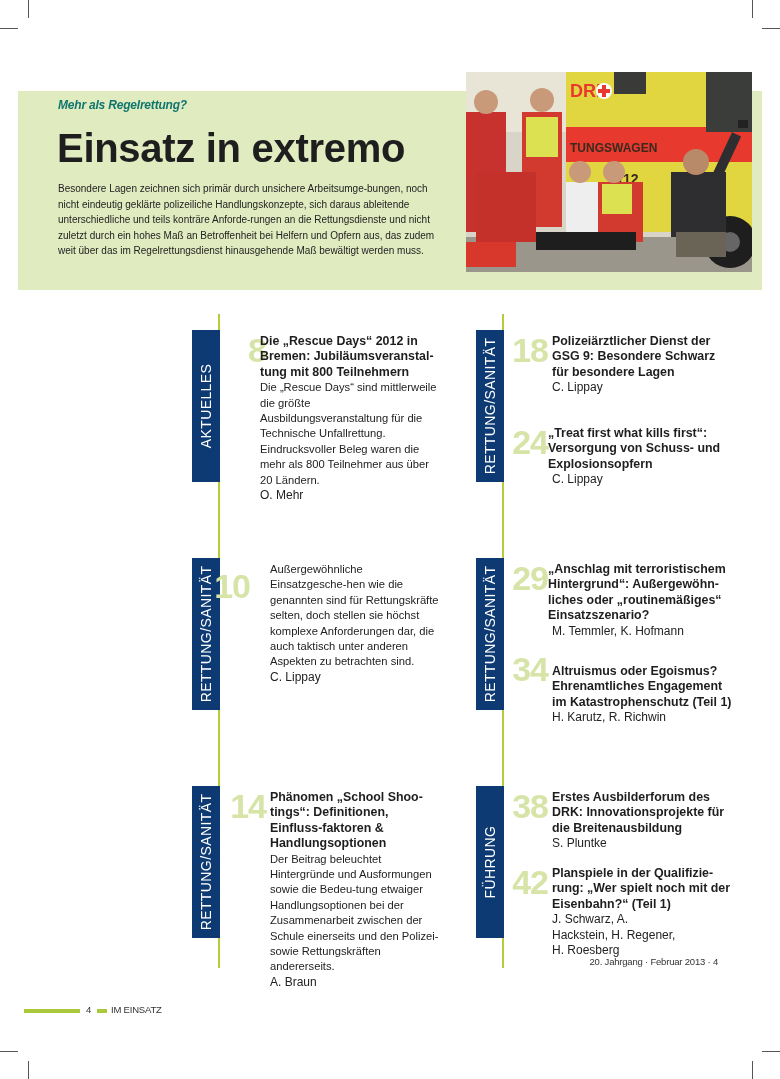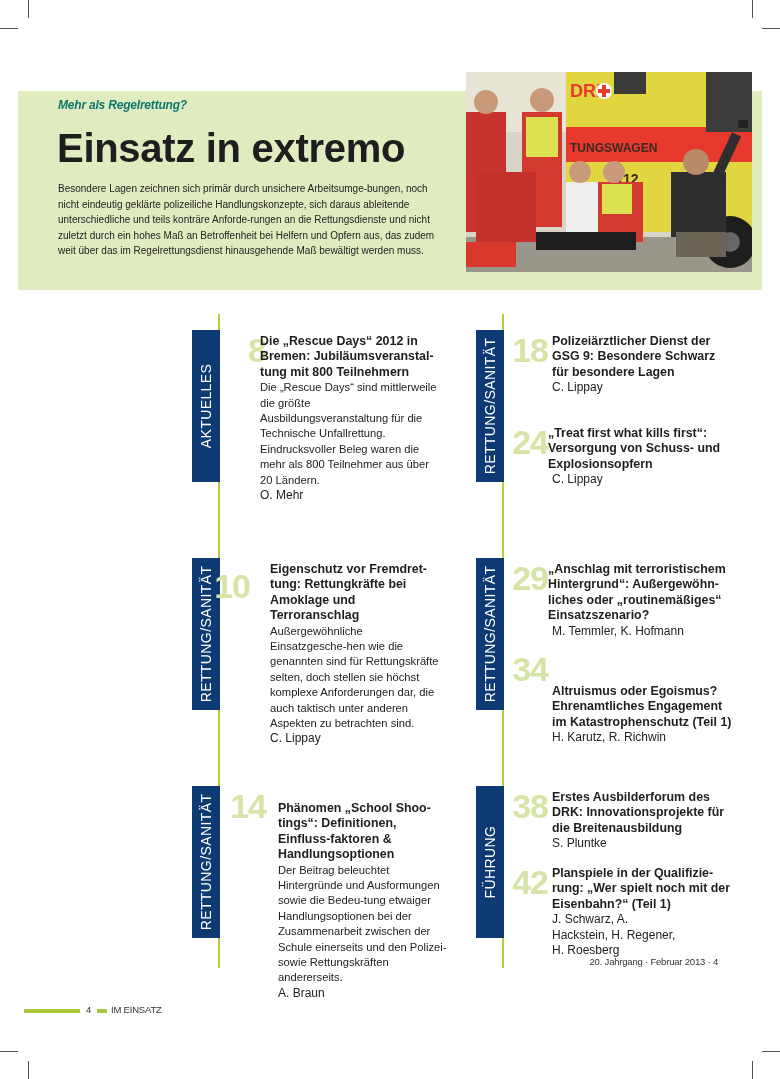--- a/index.html
+++ b/index.html
@@ -121,44 +121,43 @@
 <div class="entry" style="left:548px; top:426px; width:186px;">
   <div class="title">„Treat first what kills first“: Versorgung von Schuss- und Explosionsopfern</div>
   <div class="author" style="padding-left:4px;">C. Lippay</div>
 </div>
 
 <div class="tab" style="left:192px; top:558px; height:152px;">
   <span class="tab-label">RETTUNG/SANITÄT</span>
 </div>
 <div class="num" style="left:196px; top:562px;margin-top:8px;">10</div>
 <div class="entry" style="left:270px; top:562px; width:172px;">
-  <div class="title">Eigenschutz vor Fremdret-tung: Rettungkräfte bei Amoklage und Terroranschlag</div>
   <div class="desc">Außergewöhnliche Einsatzgesche-hen wie die genannten sind für Rettungskräfte selten, doch stellen sie höchst komplexe Anforderungen dar, die auch taktisch unter anderen Aspekten zu betrachten sind.</div>
   <div class="author">C. Lippay</div>
 </div>
 
 <div class="tab" style="left:476px; top:558px; height:152px;">
   <span class="tab-label">RETTUNG/SANITÄT</span>
 </div>
 <div class="num" style="left:494px; top:562px;">29</div>
 <div class="entry" style="left:548px; top:562px; width:186px;">
   <div class="title">„Anschlag mit terroristischem Hintergrund“: Außergewöhn-liches oder „routinemäßiges“ Einsatzszenario?</div>
   <div class="author" style="padding-left:4px;">M. Temmler, K. Hofmann</div>
 </div>
 <div class="num" style="left:494px; top:653px;">34</div>
-<div class="entry" style="left:552px; top:684px; width:182px;">
+<div class="entry" style="left:552px; top:664px; width:182px;">
   <div class="title">Altruismus oder Egoismus? Ehrenamtliches Engagement im Katastrophenschutz (Teil 1)</div>
   <div class="author">H. Karutz, R. Richwin</div>
 </div>
 
 <div class="tab" style="left:192px; top:786px; height:152px;">
   <span class="tab-label">RETTUNG/SANITÄT</span>
 </div>
 <div class="num" style="left:212px; top:790px;">14</div>
-<div class="entry" style="left:278px; top:790px; width:172px;margin-top:11px;">
+<div class="entry" style="left:270px; top:790px; width:172px;">
   <div class="title">Phänomen „School Shoo-tings“: Definitionen, Einfluss-faktoren &amp; Handlungsoptionen</div>
   <div class="desc">Der Beitrag beleuchtet Hintergründe und Ausformungen sowie die Bedeu-tung etwaiger Handlungsoptionen bei der Zusammenarbeit zwischen der Schule einerseits und den Polizei-sowie Rettungskräften andererseits.</div>
   <div class="author">A. Braun</div>
 </div>
 
 <div class="tab" style="left:476px; top:786px; height:152px;">
   <span class="tab-label">FÜHRUNG</span>
 </div>
 <div class="num" style="left:494px; top:790px;">38</div>
 <div class="entry" style="left:552px; top:790px;">

